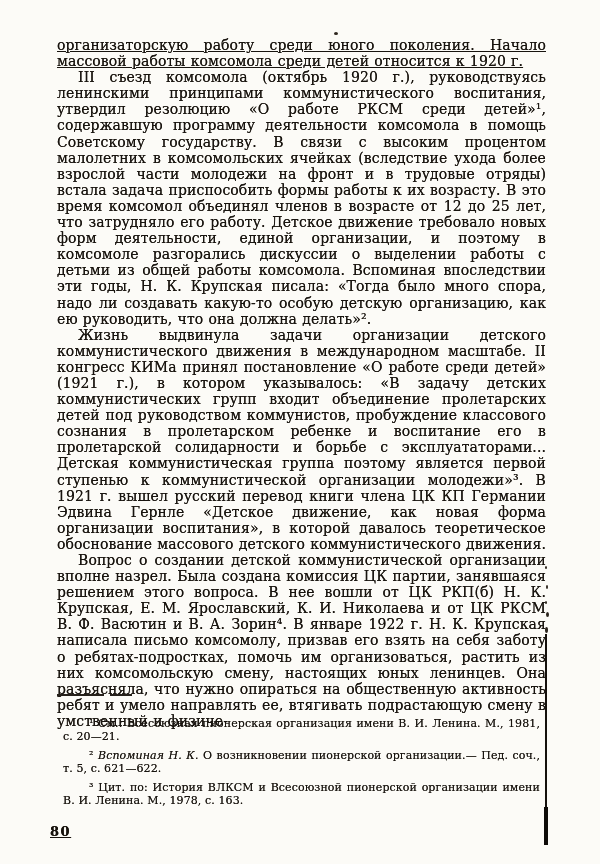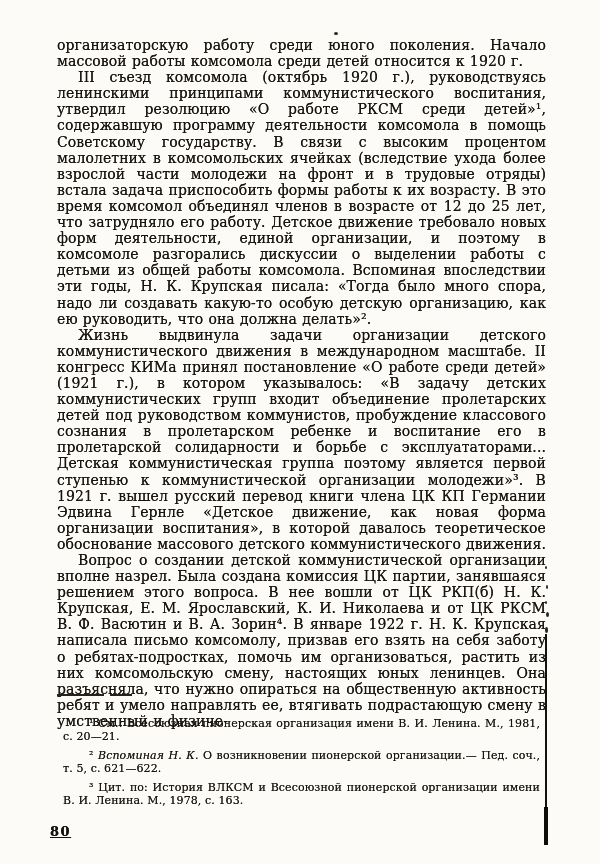--- a/index.html
+++ b/index.html
@@ -18,21 +18,21 @@
     margin:0;
     font-size:14px;
     line-height:16.1px;
     text-align:justify;
     text-align-last:left;
     text-indent:21px;
     letter-spacing:.1px;
     word-spacing:.6px;
     text-shadow:0 0 .5px rgba(26,19,12,.85);
   }
-  .para.no-indent{text-indent:0;}
+  .para.no-indent{text-indent:0;text-decoration:underline;}
   .footnote-sep{
     position:absolute;left:57px;top:694px;
     display:flex;gap:6px;align-items:center;
   }
   .dash{height:2px;background:#26211b;}
   .dash.long{width:47px;}
   .dash.short{width:22px;}
   .footnotes{
     position:absolute;left:57px;top:711px;width:489px;
   }

